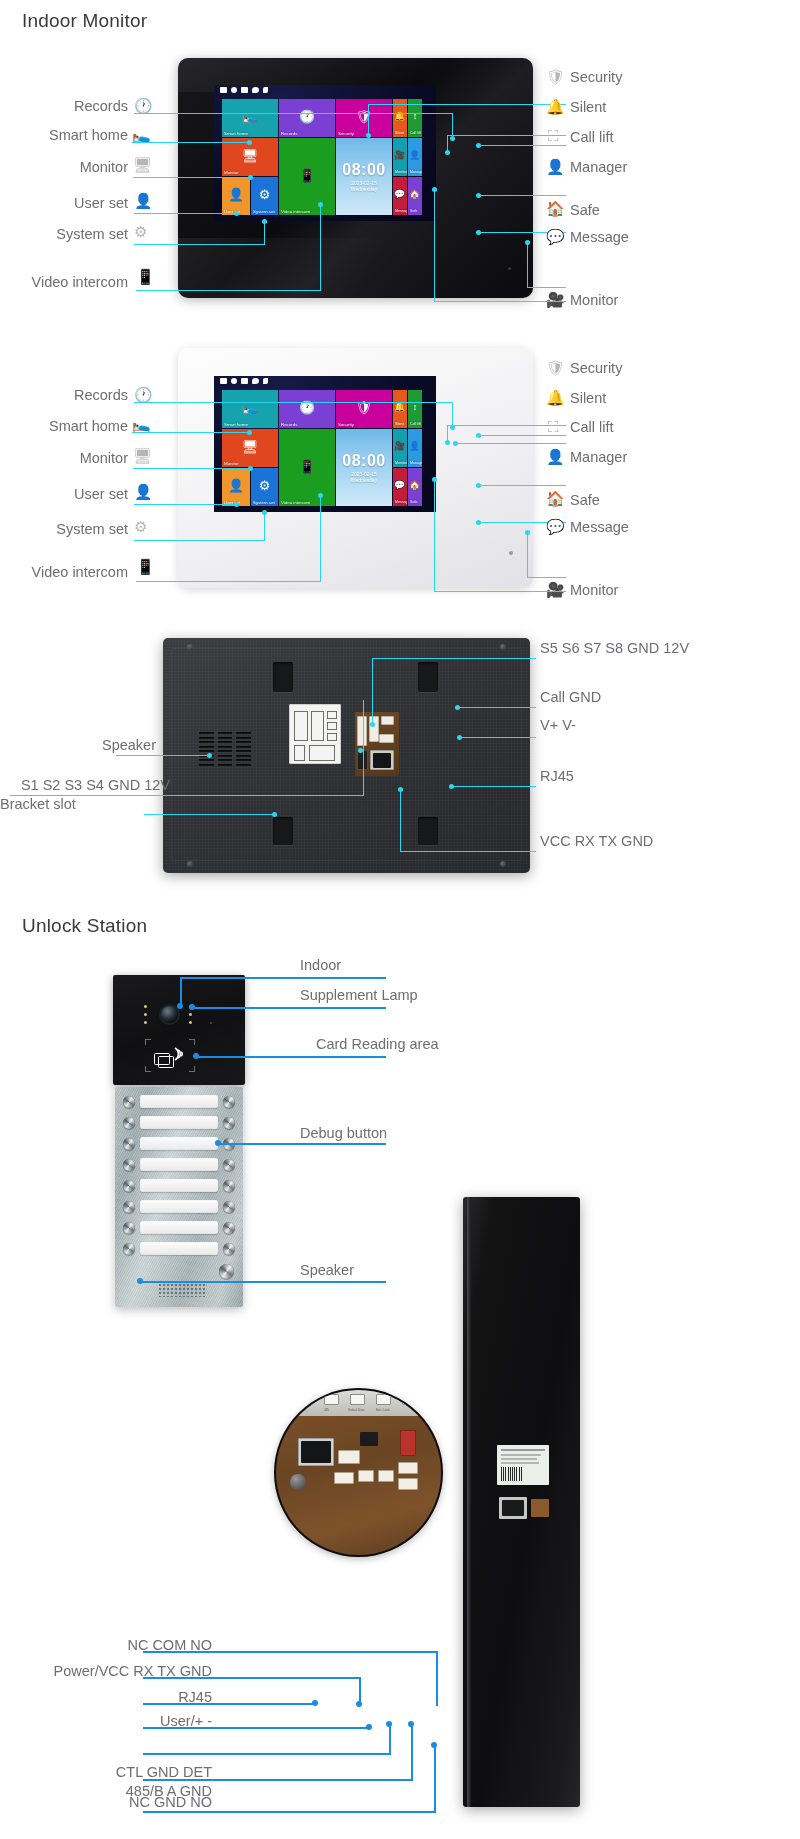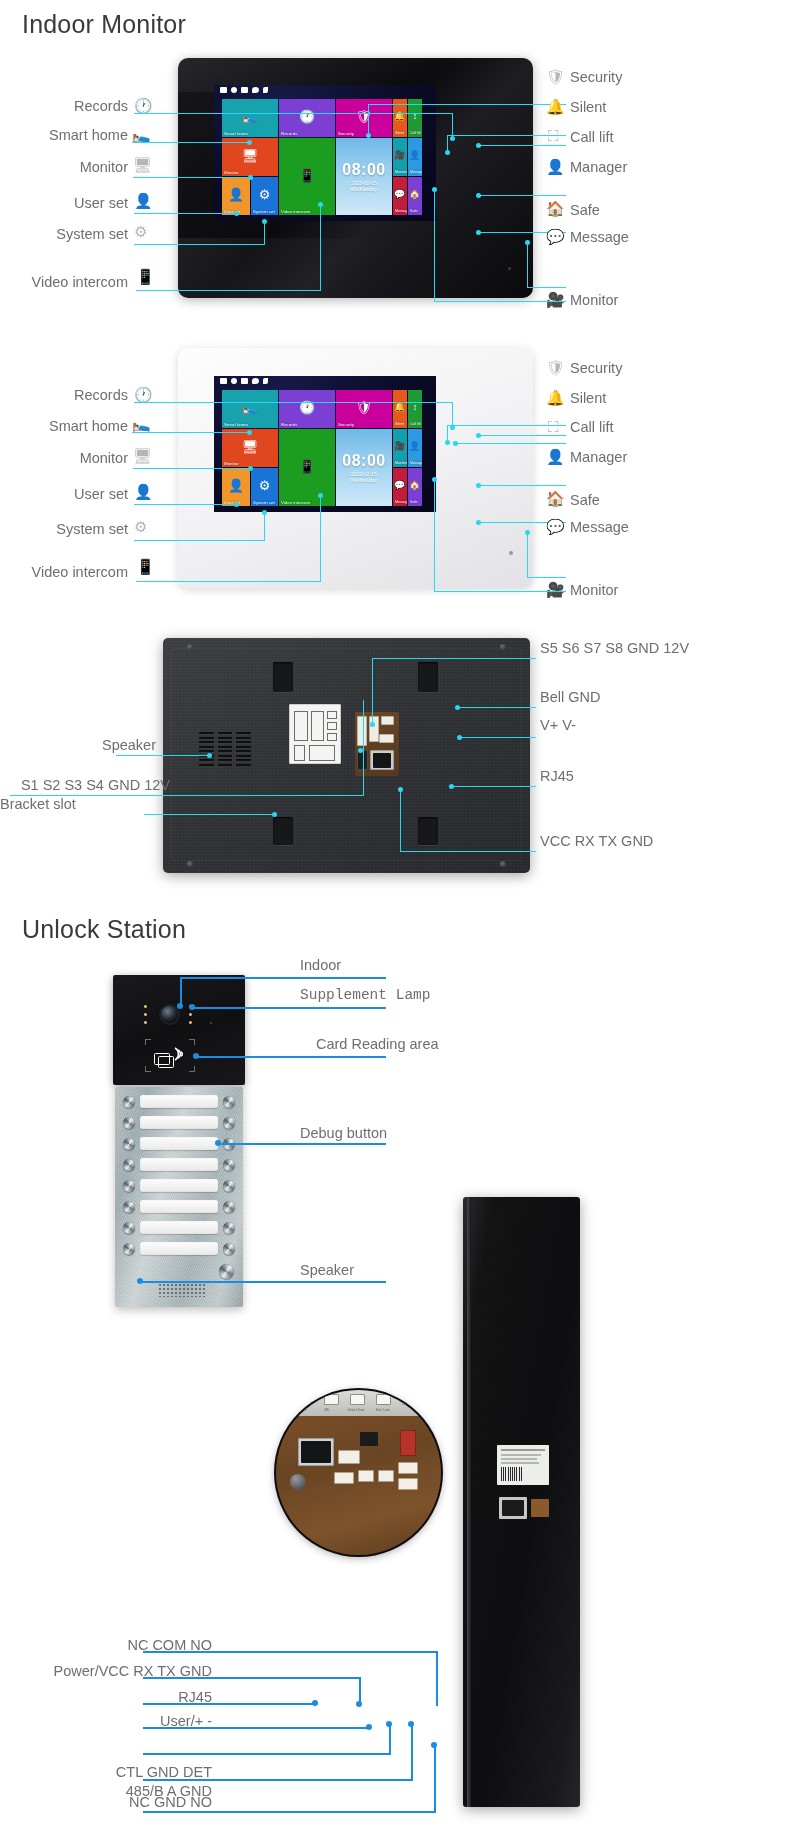--- a/index.html
+++ b/index.html
@@ -7,21 +7,21 @@
   body {
     width: 800px; height: 1839px;
     background: #ffffff;
     font-family: "Liberation Sans", sans-serif;
     color: #58595b;
     position: relative;
     overflow: hidden;
   }
   .section-title {
     position: absolute;
-    font-size: 25px;
+    font-size: 19px;
     color: #3a3a3a;
     letter-spacing: .2px;
   }
   
   .lbl {
     position: absolute;
     font-size: 14.5px;
     color: #6d6e71;
     white-space: nowrap;
     line-height: 1;
@@ -669,21 +669,21 @@
 <div class="dot" style="left:272px; top:812px;"></div>
 
 <div class="lbl right" style="left:540px; top:641px;">
   <span>S5 S6 S7 S8 GND 12V</span>
 </div>
 <div class="ll h" style="left:372px; top:658px; width:164px;"></div>
 <div class="ll v" style="left:372px; top:658px; height:65px;"></div>
 <div class="dot" style="left:370px; top:722px;"></div>
 
 <div class="lbl right" style="left:540px; top:690px;">
-  <span>Bell GND</span>
+  <span>Call GND</span>
 </div>
 <div class="ll h" style="left:457px; top:707px; width:79px;"></div>
 <div class="dot" style="left:455px; top:705px;"></div>
 
 <div class="lbl right" style="left:540px; top:718px;">
   <span>V+ V-</span>
 </div>
 <div class="ll h" style="left:459px; top:737px; width:77px;"></div>
 <div class="dot" style="left:457px; top:735px;"></div>
 
@@ -776,21 +776,21 @@
   </div>
 </div>
 
 <div class="lbl right" style="left:300px; top:958px;">
   <span>Indoor</span>
 </div>
 <div class="ll blue" style="left:180px; top:977px; width:206px;"></div>
 <div class="ll bluev" style="left:180px; top:977px; height:30px;"></div>
 <div class="dot blue" style="left:177px; top:1003px;"></div>
 
-<div class="lbl right" style="left:300px; top:988px;font-family:Liberation Mono, monospace;">
+<div class="lbl right" style="left:300px; top:988px;">
   <span>Supplement Lamp</span>
 </div>
 <div class="ll blue" style="left:192px; top:1007px; width:194px;"></div>
 <div class="dot blue" style="left:189px; top:1004px;"></div>
 
 <div class="lbl right" style="left:300px; top:1037px;margin-left:16px;">
   <span>Card Reading area</span>
 </div>
 <div class="ll blue" style="left:196px; top:1056px; width:190px;"></div>
 <div class="dot blue" style="left:193px; top:1053px;"></div>

